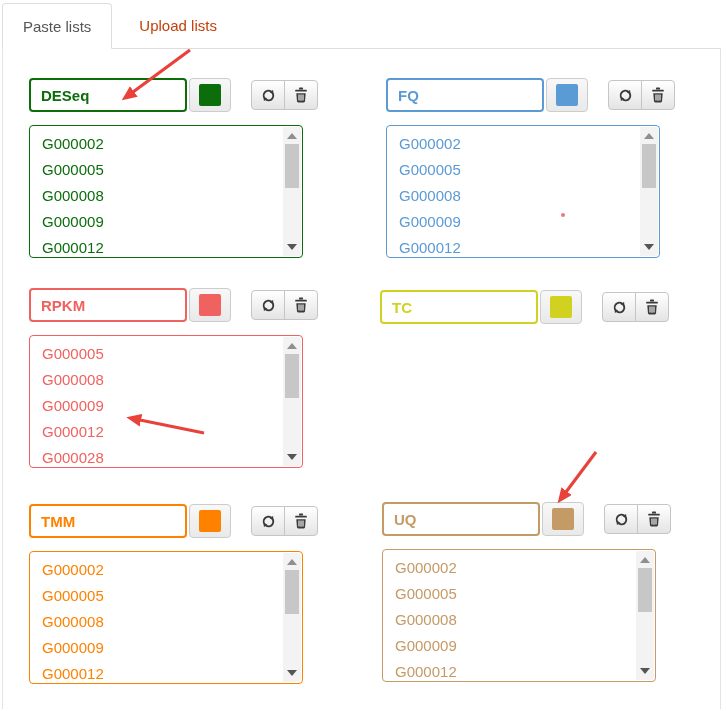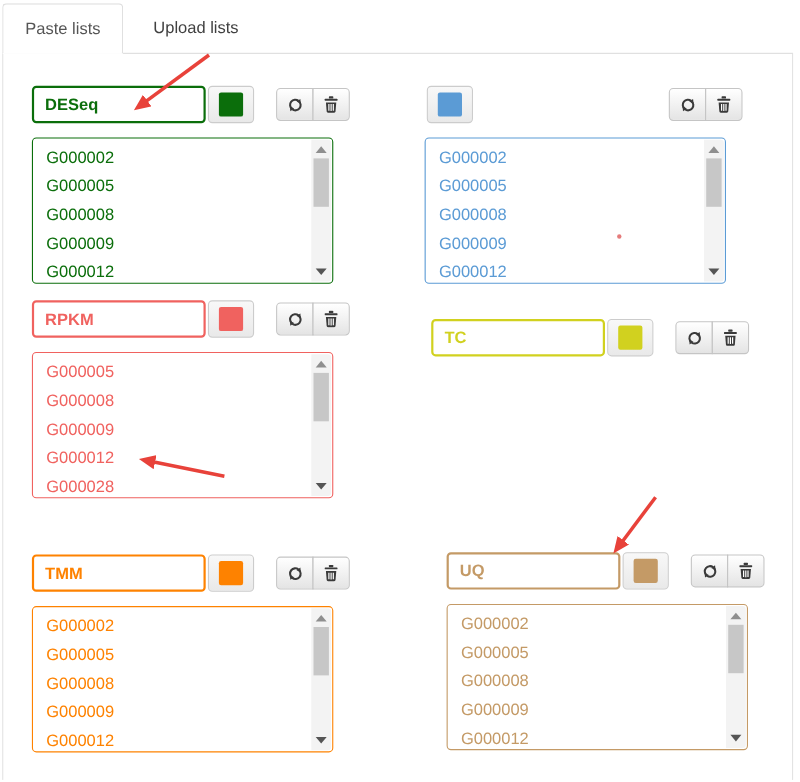--- a/index.html
+++ b/index.html
@@ -6,29 +6,29 @@
   body{
     width:727px;height:711px;position:relative;background:#fff;
     font-family:"Liberation Sans", sans-serif;overflow:hidden;
   }
   
   .tabbar{position:absolute;left:2px;top:3px;width:719px;height:46px;
     display:flex;align-items:stretch;border-bottom:1px solid #ddd;box-sizing:border-box;}
   .tab{display:flex;align-items:center;padding:16px 20px;font-size:15px;cursor:pointer;white-space:nowrap;justify-content:flex-end;}
   .tab.active{background:#fff;border:1px solid #ddd;border-bottom:1px solid #fff;
     margin-bottom:-1px;border-radius:4px 4px 0 0;color:#555;}
-  .tab.inactive{color:#404040;margin-left:6px;border:1px solid transparent;}
+  .tab.inactive{color:#c2410c;margin-left:6px;border:1px solid transparent;}
   
   .pane{position:absolute;left:2px;top:49px;width:719px;height:660px;box-sizing:border-box;
     border-left:1px solid #e3e3e3;border-right:1px solid #e3e3e3;}
   
   .panel{position:absolute;width:306px;height:181px;}
   .p0{left:29px;top:78px}.p1{left:386px;top:78px}
-  .p2{left:29px;top:273px}.p3{left:392px;top:290px}
-  .p4{left:29px;top:504px}.p5{left:406px;top:502px}
+  .p2{left:29px;top:288px}.p3{left:380px;top:290px}
+  .p4{left:29px;top:504px}.p5{left:382px;top:502px}
   .igroup{position:absolute;left:0;top:0;height:34px;display:flex;}
   .name-input{width:158px;height:34px;box-sizing:border-box;border:2px solid var(--c);
     border-radius:4px;color:var(--c);font-weight:bold;font-size:15px;padding:0 4px 0 10px;
     font-family:inherit;background:#fff;outline:none;}
   .addon{width:42px;height:34px;box-sizing:border-box;margin-left:2px;
     background:linear-gradient(#f8f8f8,#e9e9e9);border:1px solid #ccc;border-radius:4px;
     display:flex;align-items:center;justify-content:center;cursor:pointer;}
   .swatch{width:22px;height:22px;background:var(--c);border-radius:2px;}
   .bgroup{position:absolute;left:222px;top:2px;height:30px;display:flex;}
   .btn{width:34px;height:30px;box-sizing:border-box;border:1px solid #c5c5c5;
@@ -104,20 +104,21 @@
     <div class="sbar">
       <div class="tri tri-up"></div>
       <div class="thumb"></div>
       <div class="tri tri-down"></div>
     </div>
   </div>
 </section>
 
 <section class="panel p1" style="--c: #5b9bd5;">
   <div class="igroup">
+    <input class="name-input" value="FQ" style="">
     <span class="addon">
         <span class="swatch"></span>
       </span>
   </div>
   <div class="bgroup">
     <button class="btn">
       <svg class="icon" width="15" height="15" viewBox="0 0 16 16" style="transform:rotate(-35deg)">
         <path d="M3.2 9.2 A5 5 0 0 1 12.8 6.4" fill="none" stroke="#3a3a3a" stroke-width="2"></path>
         <polygon points="10.9,5.9 15.4,5.9 13.1,10.1" fill="#3a3a3a"></polygon>
         <path d="M12.8 6.8 A5 5 0 0 1 3.2 9.6" fill="none" stroke="#3a3a3a" stroke-width="2"></path>

